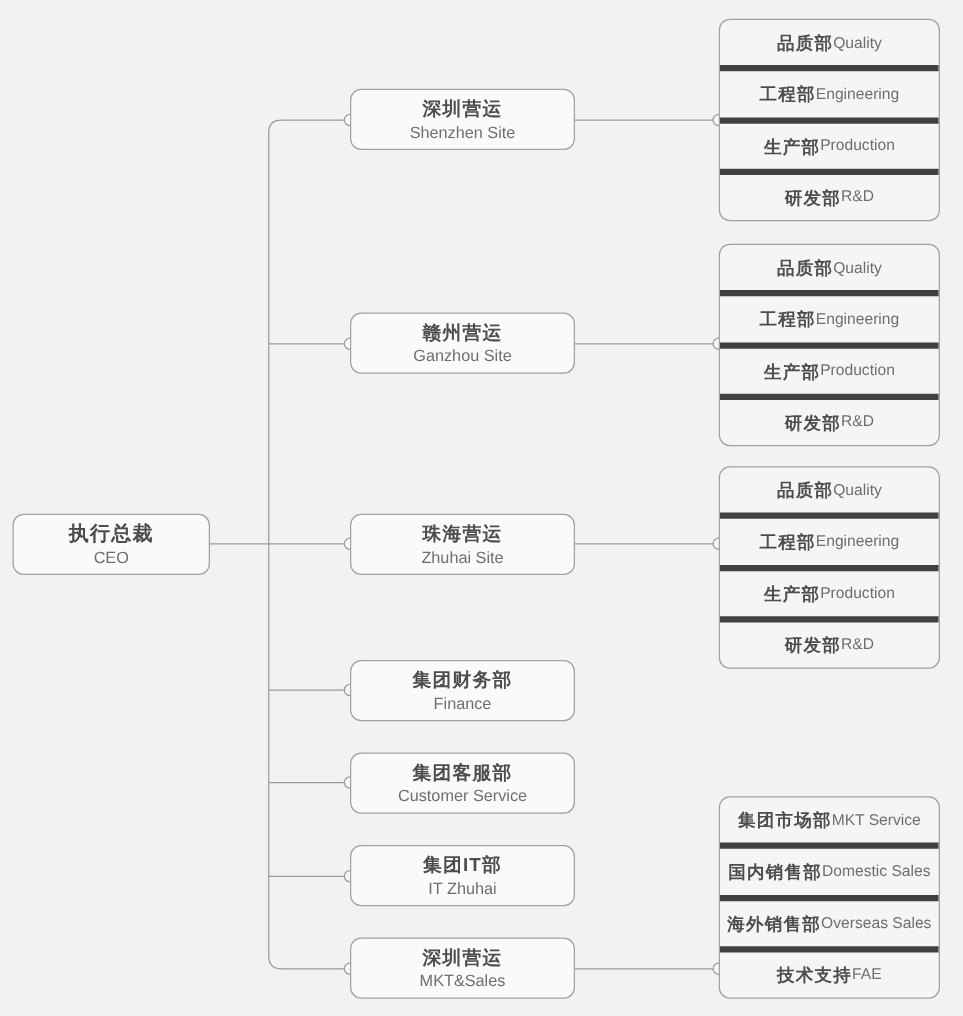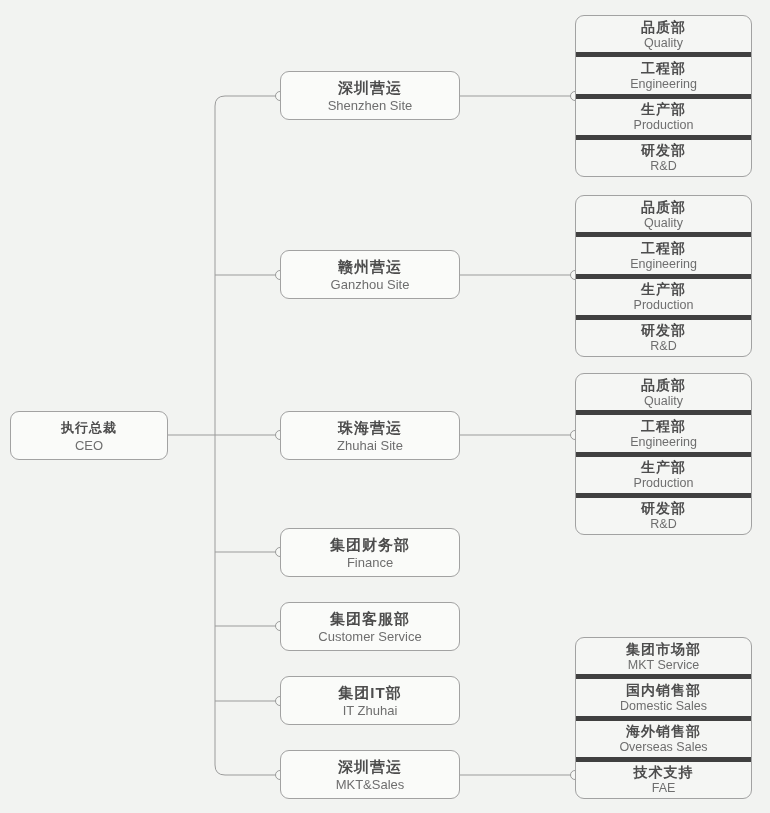--- a/index.html
+++ b/index.html
@@ -37,21 +37,21 @@
   .node.ceo   { left: 10px;  top: 411px; width: 158px; height: 49px; }
   .node.mid   { left: 280px; width: 180px; height: 49px; }
   .zh {
     font-size: 15px;
     font-weight: bold;
     color: #4d4d4d;
     line-height: 20px;
     letter-spacing: 1px;
     white-space: nowrap;
   }
-  .ceo .zh { font-size: 13px; }
+  .ceo .zh { font-size: 16px; }
   .en {
     font-size: 13px;
     color: #6e6e6e;
     line-height: 16px;
     white-space: nowrap;
   }
   .stack {
     position: absolute;
     left: 575px;
     width: 177px;
@@ -60,21 +60,21 @@
     background: #f5f6f4;
     border: 1px solid #a2a2a2;
     border-radius: 9px;
     display: flex;
     flex-direction: column;
     overflow: hidden;
   }
   .stack .row {
     flex: 1 1 0;
     display: flex;
-    flex-direction: column;
+    flex-direction: row;
     align-items: center;
     justify-content: center;
     text-align: center;
   }
   .stack .row + .row { border-top: 5px solid #404040; }
   .stack .zh { font-size: 14px; line-height: 18px; }
   .stack .en { font-size: 12.5px; line-height: 15px; text-align: center; }
 </style>
 </head>
 <body>

